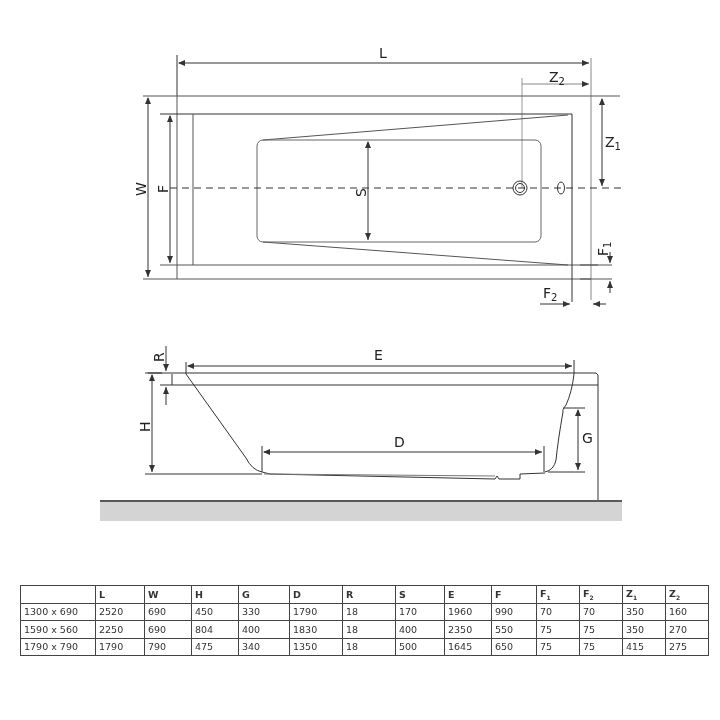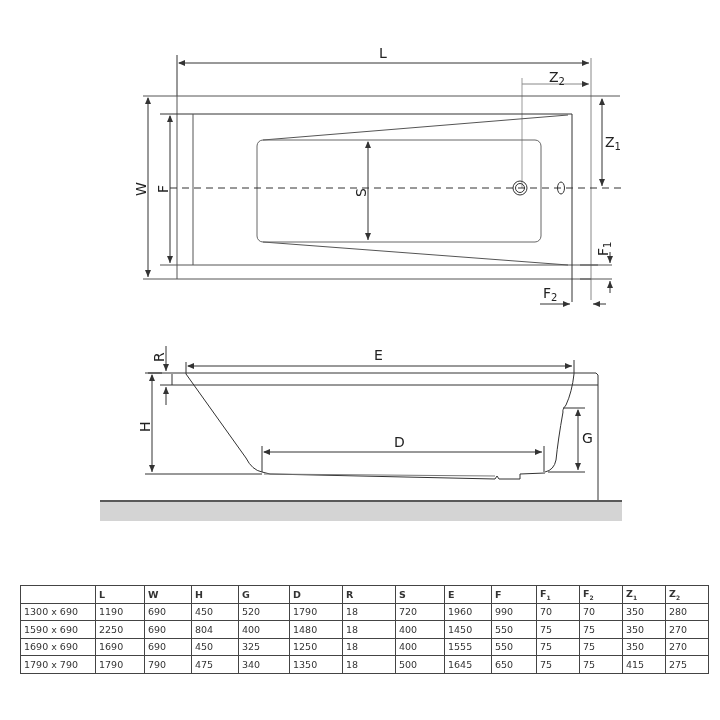--- a/index.html
+++ b/index.html
@@ -144,60 +144,44 @@
       <th style="width:38px"><span>F</span></th>
       <th style="width:36px"><span>F</span><sub>1</sub></th>
       <th style="width:36px"><span>F</span><sub>2</sub></th>
       <th style="width:36px"><span>Z</span><sub>1</sub></th>
       <th style="width:36px"><span>Z</span><sub>2</sub></th>
     </tr>
   </thead>
   <tbody>
     <tr>
       <td>1300 x 690</td>
-      <td>1190</td>
+      <td>2520</td>
       <td>690</td>
       <td>450</td>
-      <td>520</td>
+      <td>330</td>
       <td>1790</td>
       <td>18</td>
-      <td>720</td>
+      <td>170</td>
       <td>1960</td>
       <td>990</td>
       <td>70</td>
       <td>70</td>
       <td>350</td>
-      <td>280</td>
-    </tr>
-    <tr>
-      <td>1590 x 690</td>
+      <td>160</td>
+    </tr>
+    <tr>
+      <td>1590 x 560</td>
       <td>2250</td>
       <td>690</td>
       <td>804</td>
       <td>400</td>
-      <td>1480</td>
+      <td>1830</td>
       <td>18</td>
       <td>400</td>
-      <td>1450</td>
-      <td>550</td>
-      <td>75</td>
-      <td>75</td>
-      <td>350</td>
-      <td>270</td>
-    </tr>
-    <tr>
-      <td>1690 x 690</td>
-      <td>1690</td>
-      <td>690</td>
-      <td>450</td>
-      <td>325</td>
-      <td>1250</td>
-      <td>18</td>
-      <td>400</td>
-      <td>1555</td>
+      <td>2350</td>
       <td>550</td>
       <td>75</td>
       <td>75</td>
       <td>350</td>
       <td>270</td>
     </tr>
     <tr>
       <td>1790 x 790</td>
       <td>1790</td>
       <td>790</td>

